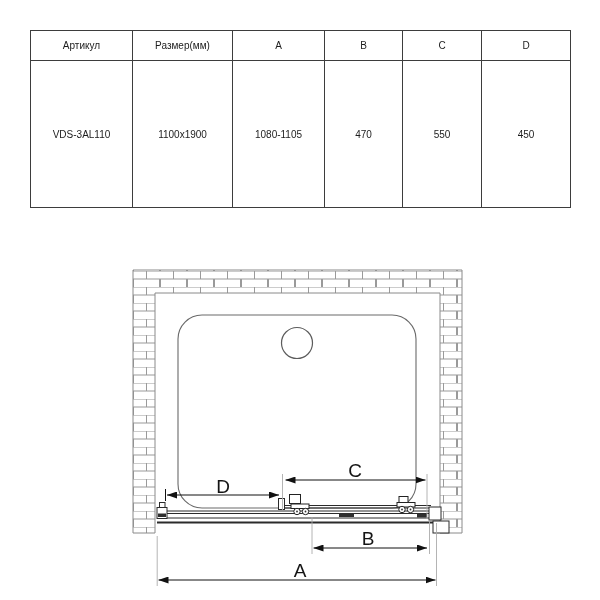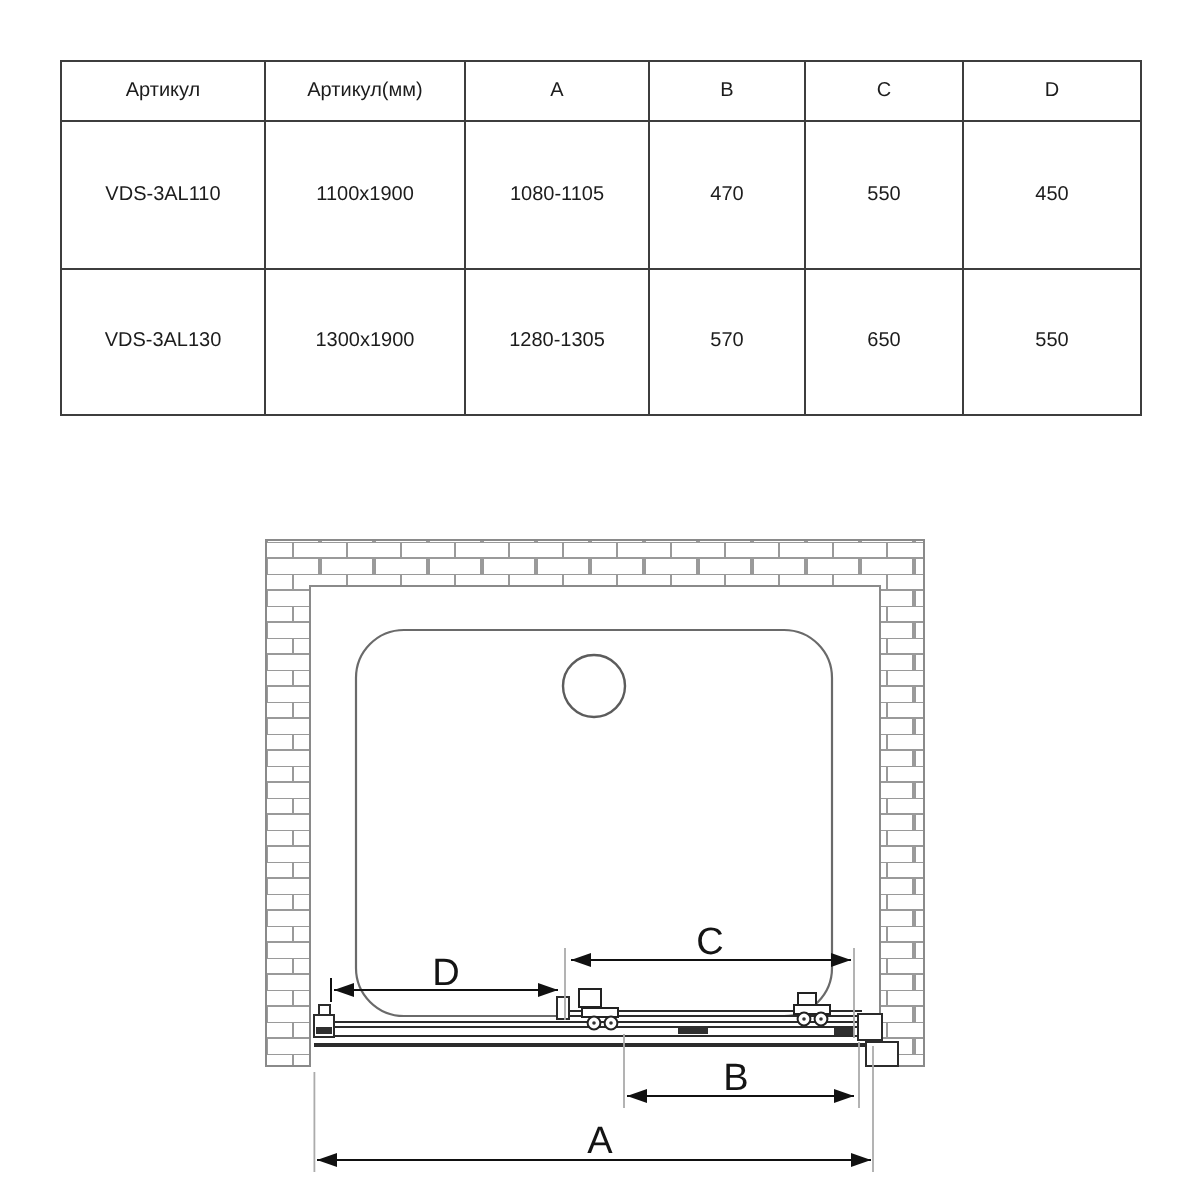--- a/index.html
+++ b/index.html
@@ -28,43 +28,35 @@
     <col style="width:102px">
       <col style="width:100px">
       <col style="width:92px">
     <col style="width:78px">
       <col style="width:79px">
       <col style="width:89px">
   </colgroup>
   <thead>
     <tr id="head-row">
         <th>Артикул</th>
-        <th>Артикул(мм)</th>
+        <th>Размер(мм)</th>
         <th>A</th>
         <th>B</th>
         <th>C</th>
         <th>D</th>
       </tr>
   </thead>
   <tbody id="table-body">
       <tr>
         <td>VDS-3AL110</td>
         <td>1100x1900</td>
         <td>1080-1105</td>
         <td>470</td>
         <td>550</td>
         <td>450</td>
-      </tr>
-      <tr>
-        <td>VDS-3AL130</td>
-        <td>1300x1900</td>
-        <td>1280-1305</td>
-        <td>570</td>
-        <td>650</td>
-        <td>550</td>
       </tr>
     </tbody>
 </table>
 
 <svg class="diagram" viewBox="0 240 600 360">
   <defs>
     <pattern id="brick" width="27" height="16" patternUnits="userSpaceOnUse" patternTransform="translate(133,271)">
       <rect width="27" height="16" fill="#ffffff"></rect>
       <path d="M0,0 H27 M0,8 H27 M13.5,0 V8 M0.5,8 V16 M26.5,8 V16" stroke="#9a9a9a" stroke-width="1" fill="none"></path>
     </pattern>

